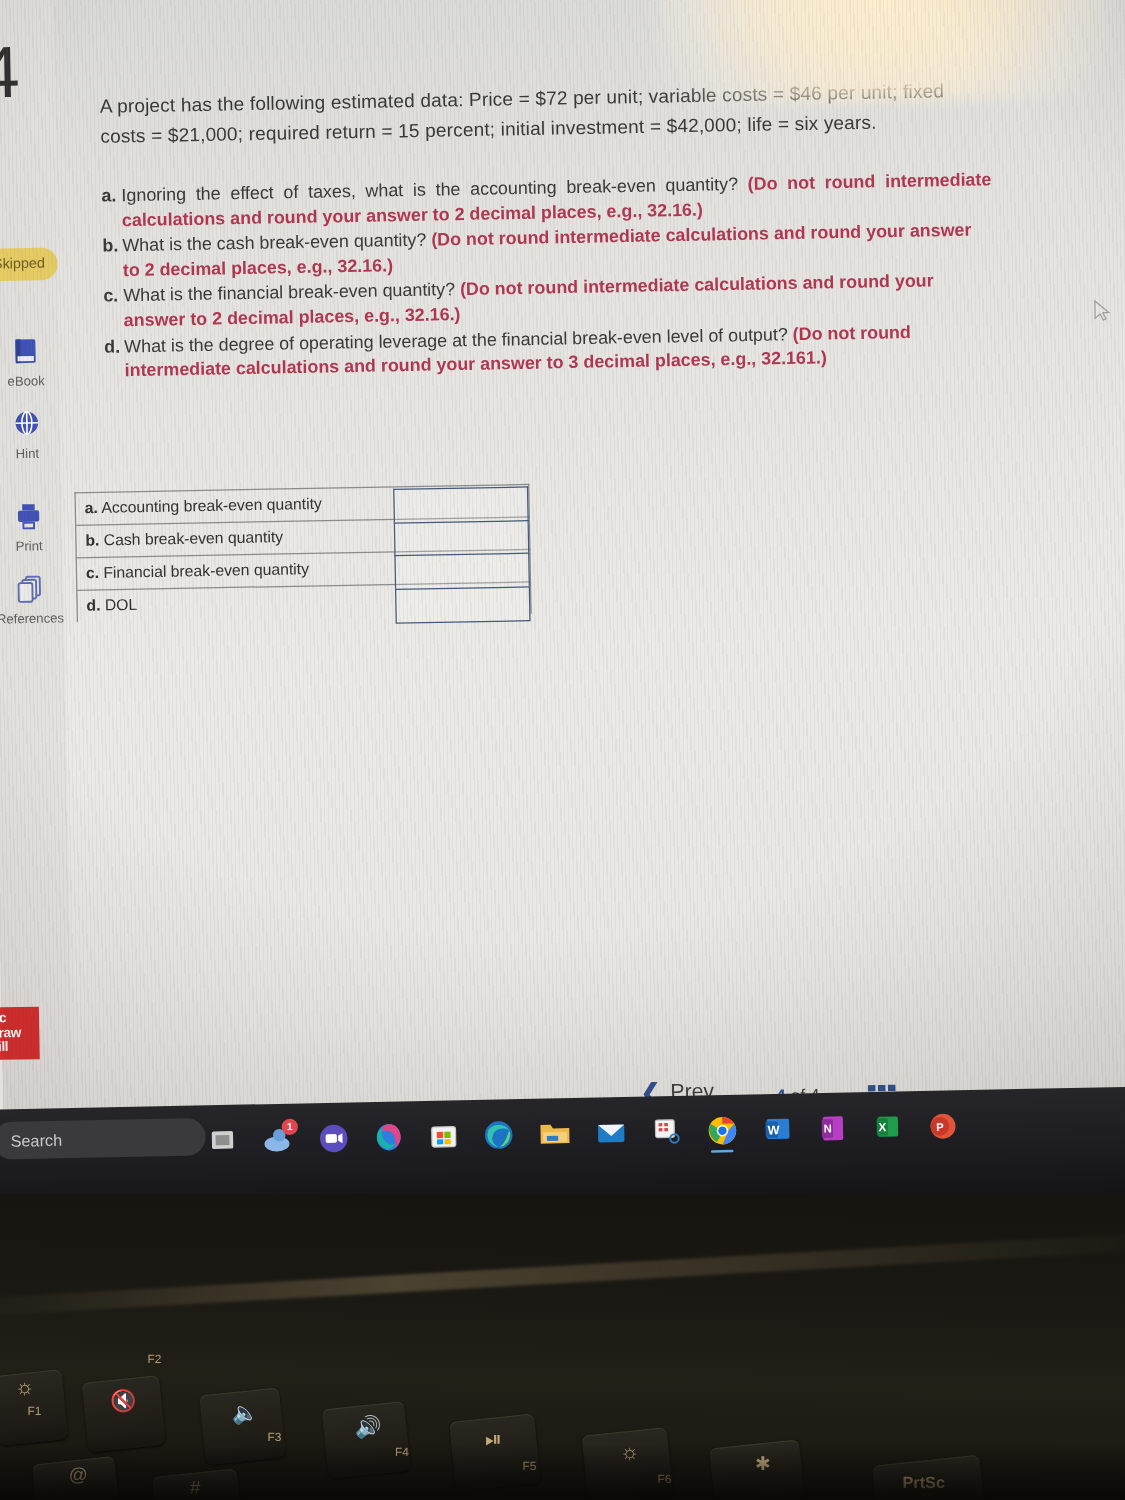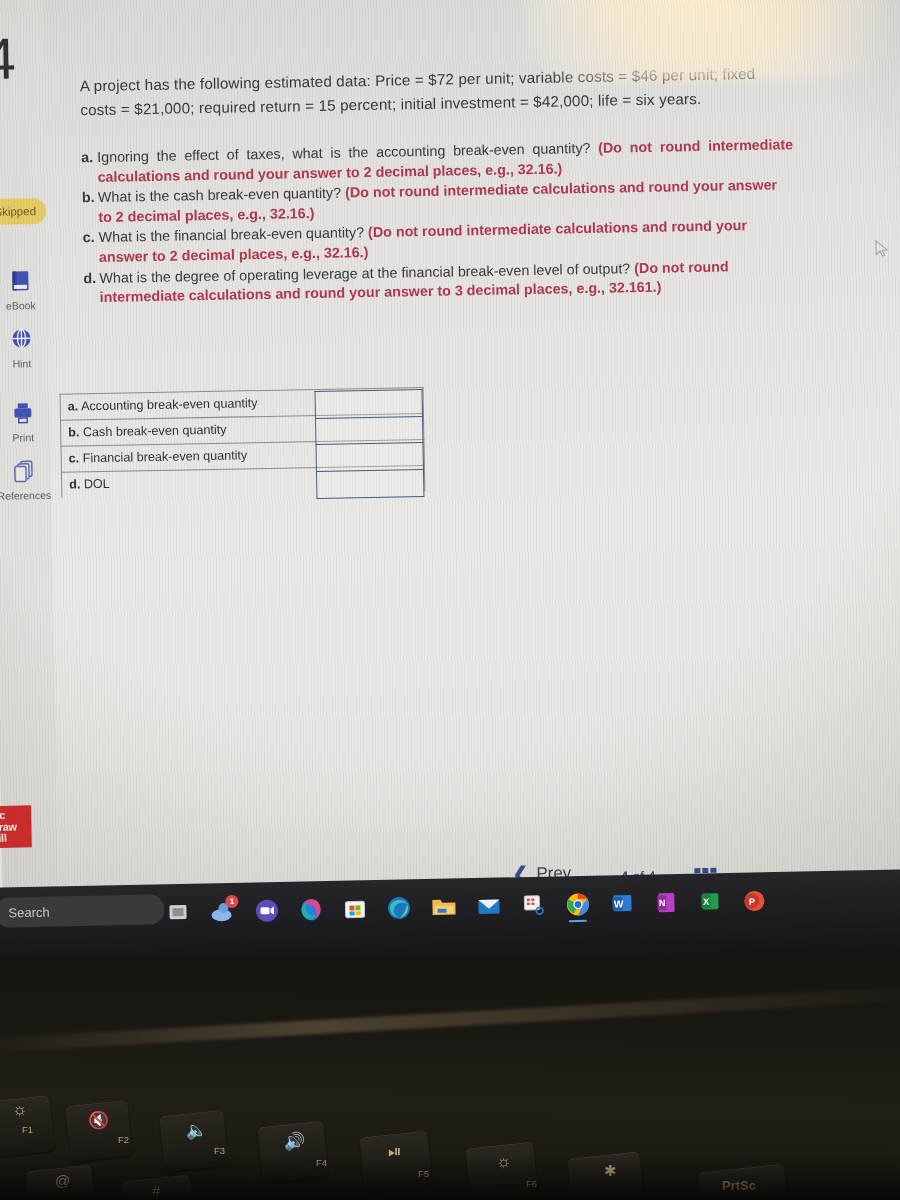--- a/index.html
+++ b/index.html
@@ -397,21 +397,21 @@
 
   <div class="deck"></div>
   <div class="deckedge"></div>
 
   <div class="key" style="left:-4px;top:1098px;width:56px;height:56px;transform:rotate(-6deg);"></div>
   <div class="kglyph" style="left:12px;top:1100px;">☼</div>
   <div class="kname" style="left:22px;top:1124px;">F1</div>
 
   <div class="key" style="left:68px;top:1103px;width:62px;height:56px;transform:rotate(-6deg);"></div>
   <div class="kglyph" style="left:88px;top:1110px;">🔇</div>
-  <div class="kname" style="left:118px;top:1134px;">F2</div>
+  <div class="kname" style="left:118px;top:1082px;">F2</div>
 
   <div class="key" style="left:162px;top:1113px;width:64px;height:56px;transform:rotate(-6deg);"></div>
   <div class="kglyph" style="left:186px;top:1120px;">🔈</div>
   <div class="kname" style="left:214px;top:1145px;">F3</div>
 
   <div class="key" style="left:260px;top:1124px;width:66px;height:56px;transform:rotate(-6deg);"></div>
   <div class="kglyph" style="left:284px;top:1131px;">🔊</div>
   <div class="kname" style="left:316px;top:1157px;">F4</div>
 
   <div class="key" style="left:362px;top:1134px;width:68px;height:56px;transform:rotate(-6deg);"></div>

